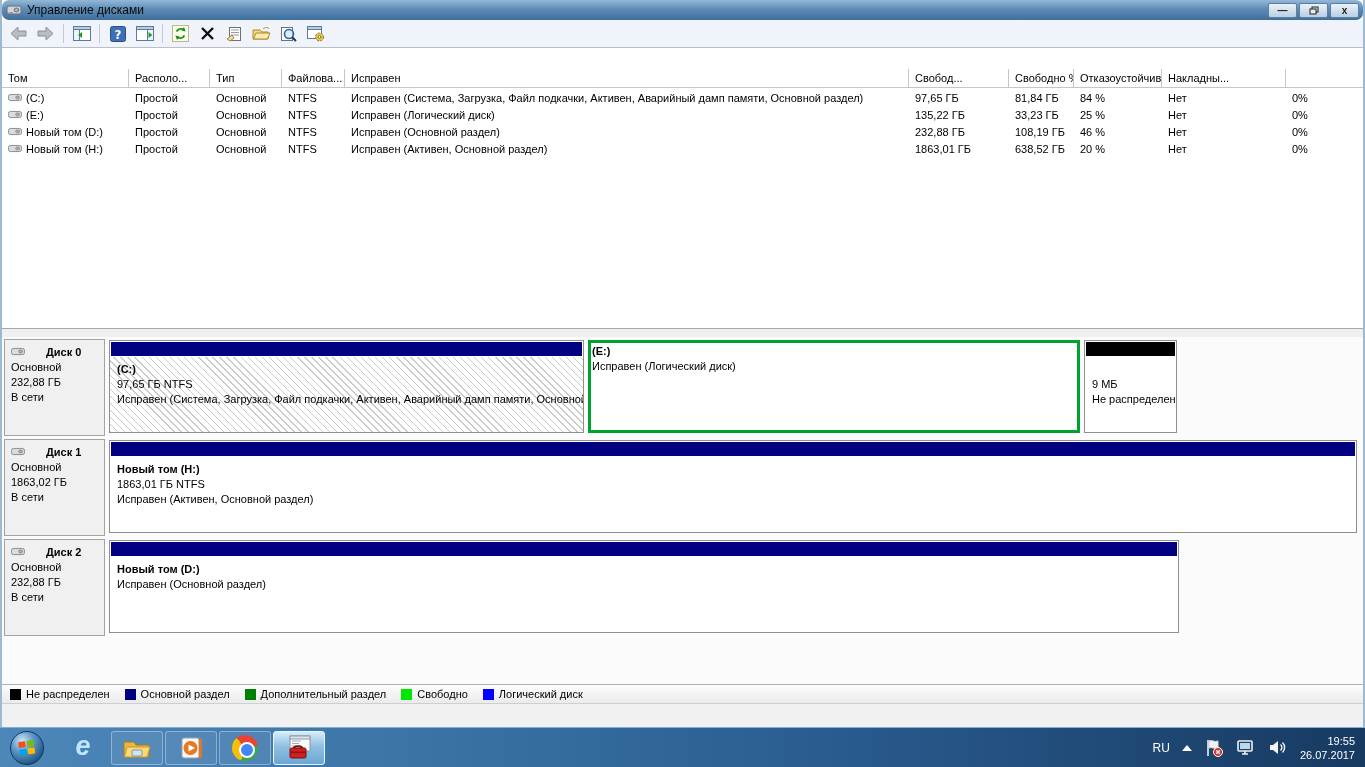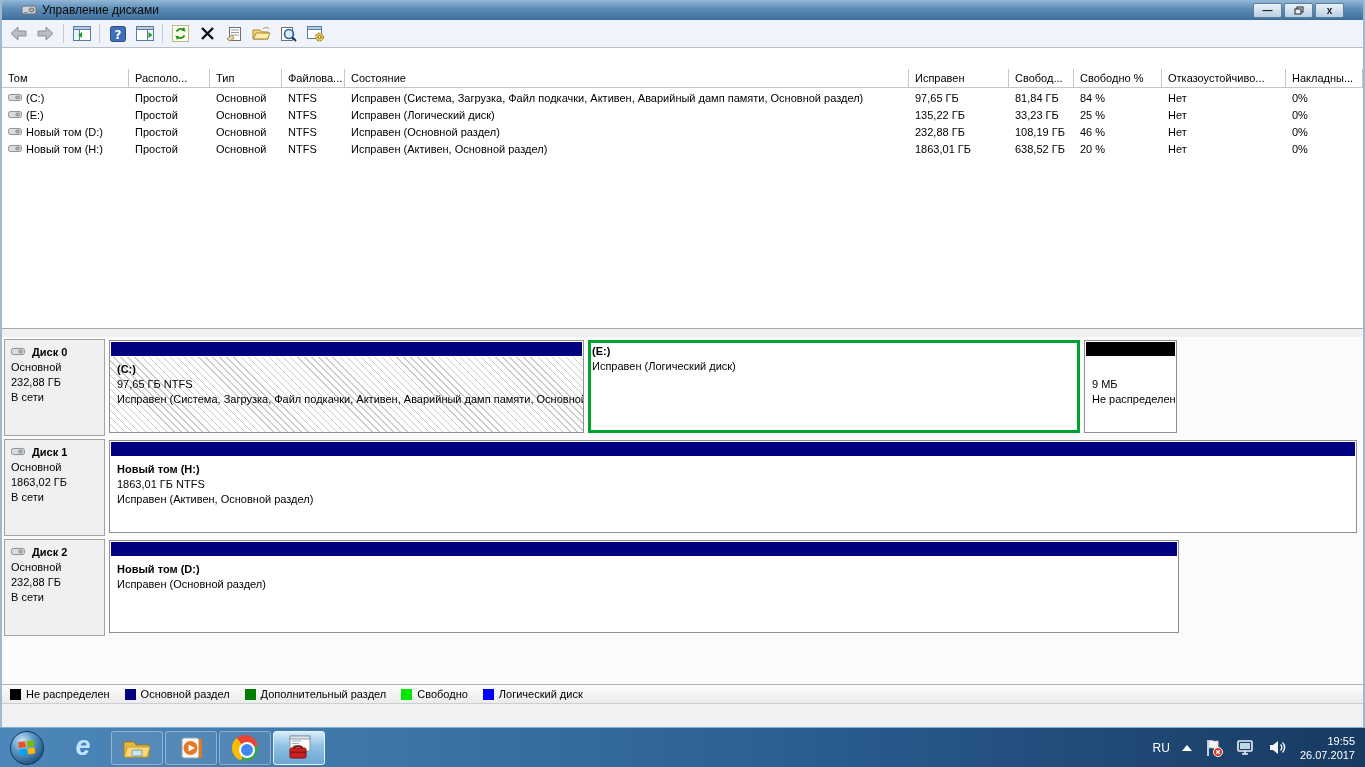--- a/index.html
+++ b/index.html
@@ -6,21 +6,21 @@
   html,body { width:1365px; height:767px; overflow:hidden; }
   body { font-family:"Liberation Sans","DejaVu Sans",sans-serif; background:#10284a; font-size:11px; color:#000; }
 
   .desktop { width:1365px; height:767px; position:relative; }
 
   
   .window { position:absolute; left:0; top:0; width:1365px; height:727px;
             border-left:2px solid #9dbad3; border-right:2px solid #9dbad3;
             background:#fff; display:flex; flex-direction:column; }
   .titlebar { height:20px; background:linear-gradient(180deg,#93b8d8 0%,#5d8cb5 45%,#3e6f9b 100%);
-              display:flex; align-items:center; padding:0 19px; flex:0 0 auto; }
+              display:flex; align-items:center; padding:0 4px; flex:0 0 auto;border-radius:7px; }
   .titlebar .title { font-size:12px; color:#0a0a0a; margin-left:5px; flex:1; }
   .winbtns { display:flex; gap:2px; }
   .winbtn { width:29px; height:15px; border:1px solid #5c7f9f; border-radius:2px;
             background:linear-gradient(#eaf2f9,#b9cfe2); display:flex; align-items:center; justify-content:center;
             font-size:10px; font-weight:bold; color:#222; cursor:default; }
   .winbtn svg { display:block; }
 
   .menubar { height:23px; background:#f0f4fa; border-bottom:1px solid #d7dde6;
              display:flex; align-items:center; padding-left:4px; flex:0 0 auto; }
   .menu-item { padding:3px 9px; font-size:12px; }
@@ -43,21 +43,21 @@
   .drive-ico { flex:0 0 auto; }
 
   
   .splitter { height:9px; background:#f0f0f0; border-top:1px solid #a8a8a8; flex:0 0 auto; }
 
   
   .bottom-pane { flex:1 1 auto; background:#fbfbfb; padding:2px 0 0 2px; overflow:hidden; }
   .disk-row { display:flex; align-items:stretch; height:97px; margin-bottom:3px; }
   .disk-label { width:101px; flex:0 0 auto; background:#f0f0f0; border:1px solid #a3a3a3;
                 padding:5px 4px 0 6px; line-height:15px; font-size:11px; }
-  .disk-label .dname { font-weight:bold; display:flex; align-items:center; gap:7px; }
+  .disk-label .dname { font-weight:bold; display:flex; align-items:center; gap:21px; }
   .disk-graph { display:flex; gap:4px; margin-left:4px; padding-top:1px; }
   .part { border:1px solid #8f8f8f; background:#fff; height:93px; display:flex; flex-direction:column; }
   .part .strip { height:14px; flex:0 0 auto; margin:1px; }
   .strip.primary { background:#000080; }
   .strip.logical { background:#0000ff; }
   .strip.unallocated { background:#000000; }
   .part .pbody { flex:1; overflow:hidden; padding:5px 0 0 7px; line-height:15px; background:#fff; }
   .part.selected .pbody { background:
       repeating-linear-gradient(45deg,rgba(160,160,160,.55) 0 1px,transparent 1px 5px),#fff; }
   .pline { white-space:nowrap; overflow:hidden; font-size:11px; }
@@ -205,21 +205,20 @@
         </svg>
       </div>
     </div>
 
     <div class="top-pane">
       <div class="vt-header">
           <div class="hcell">Том</div>
           <div class="hcell">Располо...</div>
           <div class="hcell">Тип</div>
           <div class="hcell">Файлова...</div>
-          <div class="hcell">Состояние</div>
           <div class="hcell">Исправен</div>
           <div class="hcell">Свобод...</div>
           <div class="hcell">Свободно %</div>
           <div class="hcell">Отказоустойчиво...</div>
           <div class="hcell">Накладны...</div>
         </div>
       <div>
           <div class="vt-row">
             <div class="cell">
               <span class="drive-ico"><svg width="14" height="9" viewBox="0 0 16 10">

